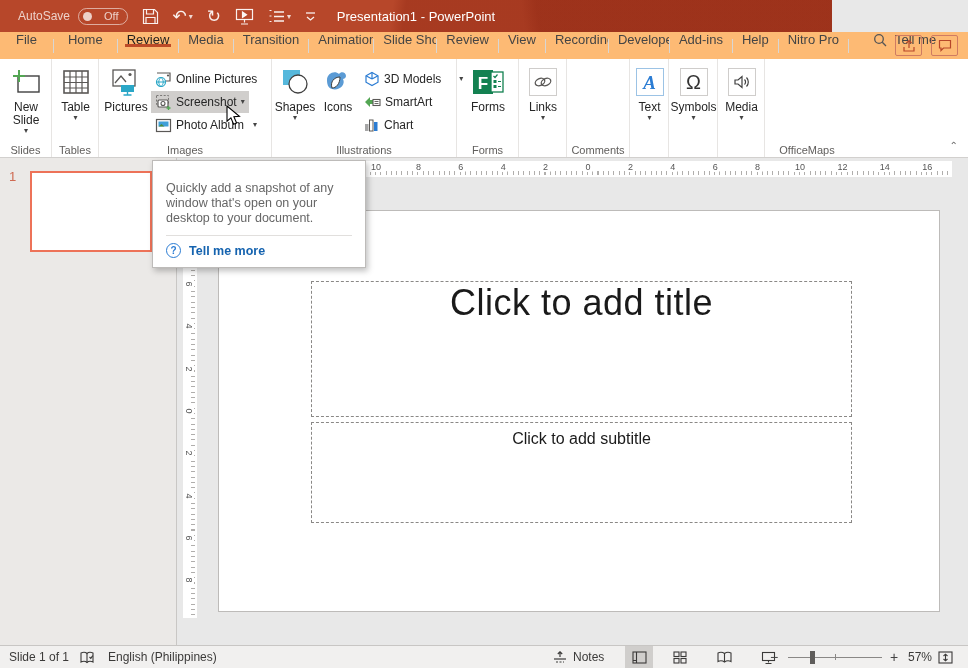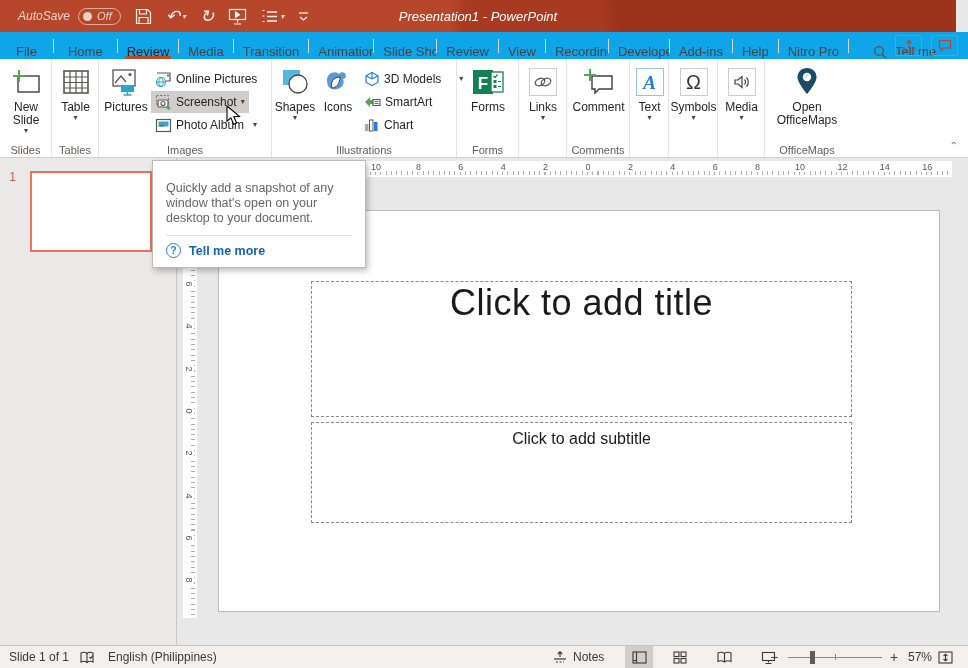--- a/index.html
+++ b/index.html
@@ -1,36 +1,36 @@
 <!DOCTYPE html>
 <html><head>
 <meta charset="utf-8">
 <style>
 *{margin:0;padding:0;box-sizing:border-box}
 html,body{width:968px;height:668px}
 body{font-family:"Liberation Sans",sans-serif;position:relative;overflow:hidden;background:#e8e8e8;font-size:12px;color:#262626}
 svg{display:block}
 
-.titlebar{position:absolute;left:0;top:0;width:956px;height:32px;background:#b7472a;color:#fff;
- background-image:radial-gradient(circle at 78% 160%, rgba(120,20,5,.25) 0 38%, transparent 40%),radial-gradient(circle at 92% -60%, rgba(120,20,5,.2) 0 30%, transparent 32%);font-style:italic;}
+.titlebar{position:absolute;left:0;top:0;width:832px;height:32px;background:#b7472a;color:#fff;
+ background-image:radial-gradient(circle at 78% 160%, rgba(120,20,5,.25) 0 38%, transparent 40%),radial-gradient(circle at 92% -60%, rgba(120,20,5,.2) 0 30%, transparent 32%);}
 .qat{position:absolute;left:18px;top:0;height:32px;display:flex;align-items:center;gap:14px}
 .autosave{display:flex;align-items:center;gap:8px;color:rgba(255,255,255,.75);font-size:12px}
-.aspill{display:flex;align-items:center;gap:5px;border:1px solid rgba(255,255,255,.55);border-radius:9px;height:17px;padding:0 8px 0 4px;font-size:11px;color:rgba(255,255,255,.75)}
+.aspill{display:flex;align-items:center;gap:12px;border:1px solid rgba(255,255,255,.55);border-radius:9px;height:17px;padding:0 8px 0 4px;font-size:11px;color:rgba(255,255,255,.75)}
 .asknob{width:9px;height:9px;border-radius:50%;background:rgba(255,255,255,.75)}
 .qbtn{display:flex;align-items:center;color:rgba(255,255,255,.92)}
 .qglyph{font-size:17px;line-height:1}
 .qcaret{font-size:8px;margin-left:2px;color:rgba(255,255,255,.8)}
 .tb-title{position:absolute;left:0;right:0;top:0;height:32px;display:flex;align-items:center;justify-content:center;font-size:13px;color:#fff;pointer-events:none}
 .tb-right{position:absolute;right:0;top:0;height:32px;display:flex;align-items:center}
 .tb-user{font-size:12.5px;color:#fff;margin-right:34px}
 .winbtn{width:34px;height:32px;display:flex;align-items:center;justify-content:center;color:#fff}
 .maxbox{width:10px;height:10px;border:1px solid #fff}
 .minbar{width:11px;height:1px;background:#fff}
 
-.tabrow{position:absolute;left:0;top:32px;width:968px;height:27px;background:#0ea5e9;display:flex;align-items:flex-end}
+.tabrow{position:absolute;left:0;top:32px;width:968px;height:27px;background:#fdba74;display:flex;align-items:flex-start}
 .tab{display:flex;align-items:center;padding:0 9px;font-size:13px;color:#444;position:relative;white-space:nowrap;overflow:hidden}
 .tab.active{color:#1f1f1f}
 .tab.active::after{content:"";position:absolute;left:7px;right:7px;bottom:0;height:3px;background:#bd4b28}
 .tsep{width:1px;height:14px;background:#d8d6d4;align-self:center}
 .tellme{display:flex;align-items:center;gap:8px;padding:0 10px;margin-left:14px;color:#444;font-size:13px}
 .tr-icons{position:absolute;right:10px;top:3px;display:flex;gap:9px}
 .trbtn{width:27px;height:21px;border:1px solid #cf7b62;border-radius:2px;display:flex;align-items:center;justify-content:center;color:#b7472a}
 
 .ribbon{position:absolute;left:0;top:59px;width:968px;height:99px;background:#fff;border-bottom:1px solid #d2d0ce;display:flex}
 .grp{position:relative;height:100%;border-right:1px solid #e7e5e3;flex:none}
@@ -326,29 +326,20 @@
               <ellipse cx="13" cy="8" rx="5" ry="3.4" transform="rotate(-25 13 8)"></ellipse>
             </svg>
         </span>
       </span>
       <span>Links</span>
       <span class="caret">▾</span>
     </div>
   </div>
 
   <div class="grp" style="width:63px">
-    <div class="bigbtn" style="width:63px">
-      <span class="bicon">
-        <svg width="34" height="28" viewBox="0 0 34 28" fill="none">
-            <path d="M10 8 h20 v13 h-13 l-4 4 v-4 h-3 z" stroke="#404040" stroke-width="1.4"></path>
-            <path d="M8 1 v12 M2 7 h12" stroke="#53a653" stroke-width="2"></path>
-          </svg>
-      </span>
-      <span>Comment</span>
-    </div>
     <div class="gcap">Comments</div>
   </div>
 
   <div class="grp" style="width:39px">
     <div class="bigbtn" style="width:39px">
       <span class="bicon">
         <span class="iconbox" style="border-color:#9cc3e5">
           <span class="letterA">A</span>
         </span>
       </span>
@@ -379,30 +370,20 @@
               <path d="M13.5 3.5 a6.5 6.5 0 0 1 0 9"></path>
             </svg>
         </span>
       </span>
       <span>Media</span>
       <span class="caret">▾</span>
     </div>
   </div>
 
   <div class="grp" style="width:84px;border-right:none">
-    <div class="bigbtn" style="width:84px">
-      <span class="bicon">
-        <svg width="24" height="30" viewBox="0 0 24 30">
-            <path d="M12 1 C6.5 1 2.5 5 2.5 10.2 C2.5 16 12 27 12 27 C12 27 21.5 16 21.5 10.2 C21.5 5 17.5 1 12 1 Z" fill="#1c4c63"></path>
-            <circle cx="12" cy="10" r="4.2" fill="#fff"></circle>
-            <path d="M9 7.5 a4.2 4.2 0 0 1 6 0 l-6 5.5 a4.2 4.2 0 0 1 0 -5.5" fill="#e8e8e8"></path>
-          </svg>
-      </span>
-      <span style="width:66px">Open OfficeMaps</span>
-    </div>
     <div class="gcap">OfficeMaps</div>
   </div>
 
   <span class="collapse">⌃</span>
 </div>
 
 <div class="mainbg"></div>
 
 <div class="thumbpanel">
   <span class="slidenum">1</span>

